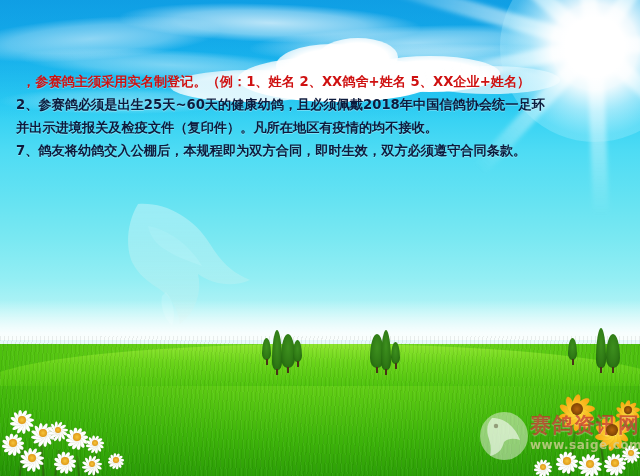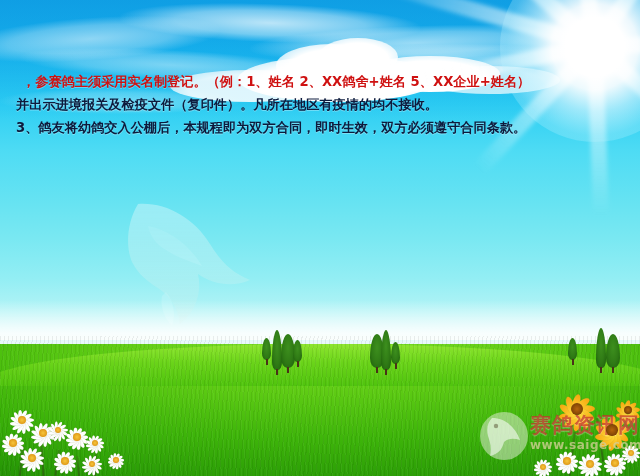--- a/index.html
+++ b/index.html
@@ -315,22 +315,23 @@
     <path d="M30,8 C58,6 86,22 102,48 C112,64 122,76 142,84 C124,92 104,88 90,78
              C94,96 88,116 72,128 C70,112 62,100 50,92 C40,86 30,78 24,66
              C18,52 18,28 30,8 Z" fill="url(#dovegrad)"></path>
     <path d="M40,30 C62,34 82,50 94,70 C84,66 70,62 58,54 C48,48 42,40 40,30 Z" fill="#ffffff" opacity="0.45"></path>
     <path d="M58,96 C66,106 68,118 64,130 C56,122 52,110 54,100 Z" fill="#ffffff" opacity="0.35"></path>
   </svg>
 
   <div class="content">
     <div id="lines">
         <div class="line indent"><span class="red">，参赛鸽主须采用实名制登记。（例：1、姓名  2、XX鸽舍+姓名 5、XX企业+姓名）</span></div>
+        <div class="line"><span>2、参赛鸽必须是出生25天~60天的健康幼鸽，且必须佩戴2018年中国信鸽协会统一足环</span></div>
         <div class="line"><span>并出示进境报关及检疫文件（复印件）。凡所在地区有疫情的均不接收。</span></div>
-        <div class="line"><span>3、鸽友将幼鸽交入公棚后，本规程即为双方合同，即时生效，双方必须遵守合同条款。</span></div>
+        <div class="line"><span>7、鸽友将幼鸽交入公棚后，本规程即为双方合同，即时生效，双方必须遵守合同条款。</span></div>
       </div>
   </div>
 
   <div class="flowers">
 
     <div class="stem" style="left:22px; bottom:0;  height:30px; transform:rotate(6deg);"></div>
     <div class="stem" style="left:40px; bottom:0;  height:38px; transform:rotate(-4deg);"></div>
     <div class="stem" style="left:58px; bottom:0;  height:26px; transform:rotate(8deg);"></div>
     <div class="stem" style="left:76px; bottom:0;  height:20px; transform:rotate(-6deg);"></div>
     <div class="stem" style="left:95px; bottom:0;  height:22px; transform:rotate(3deg);"></div>

